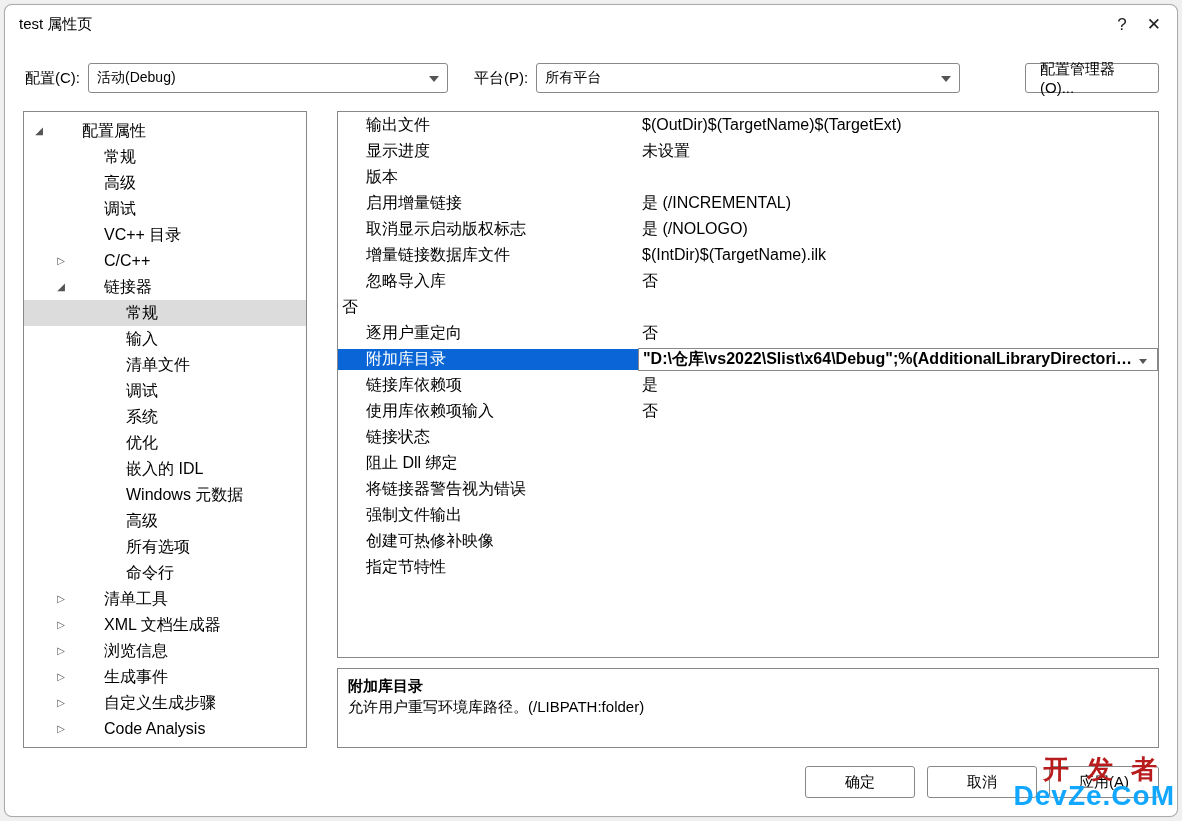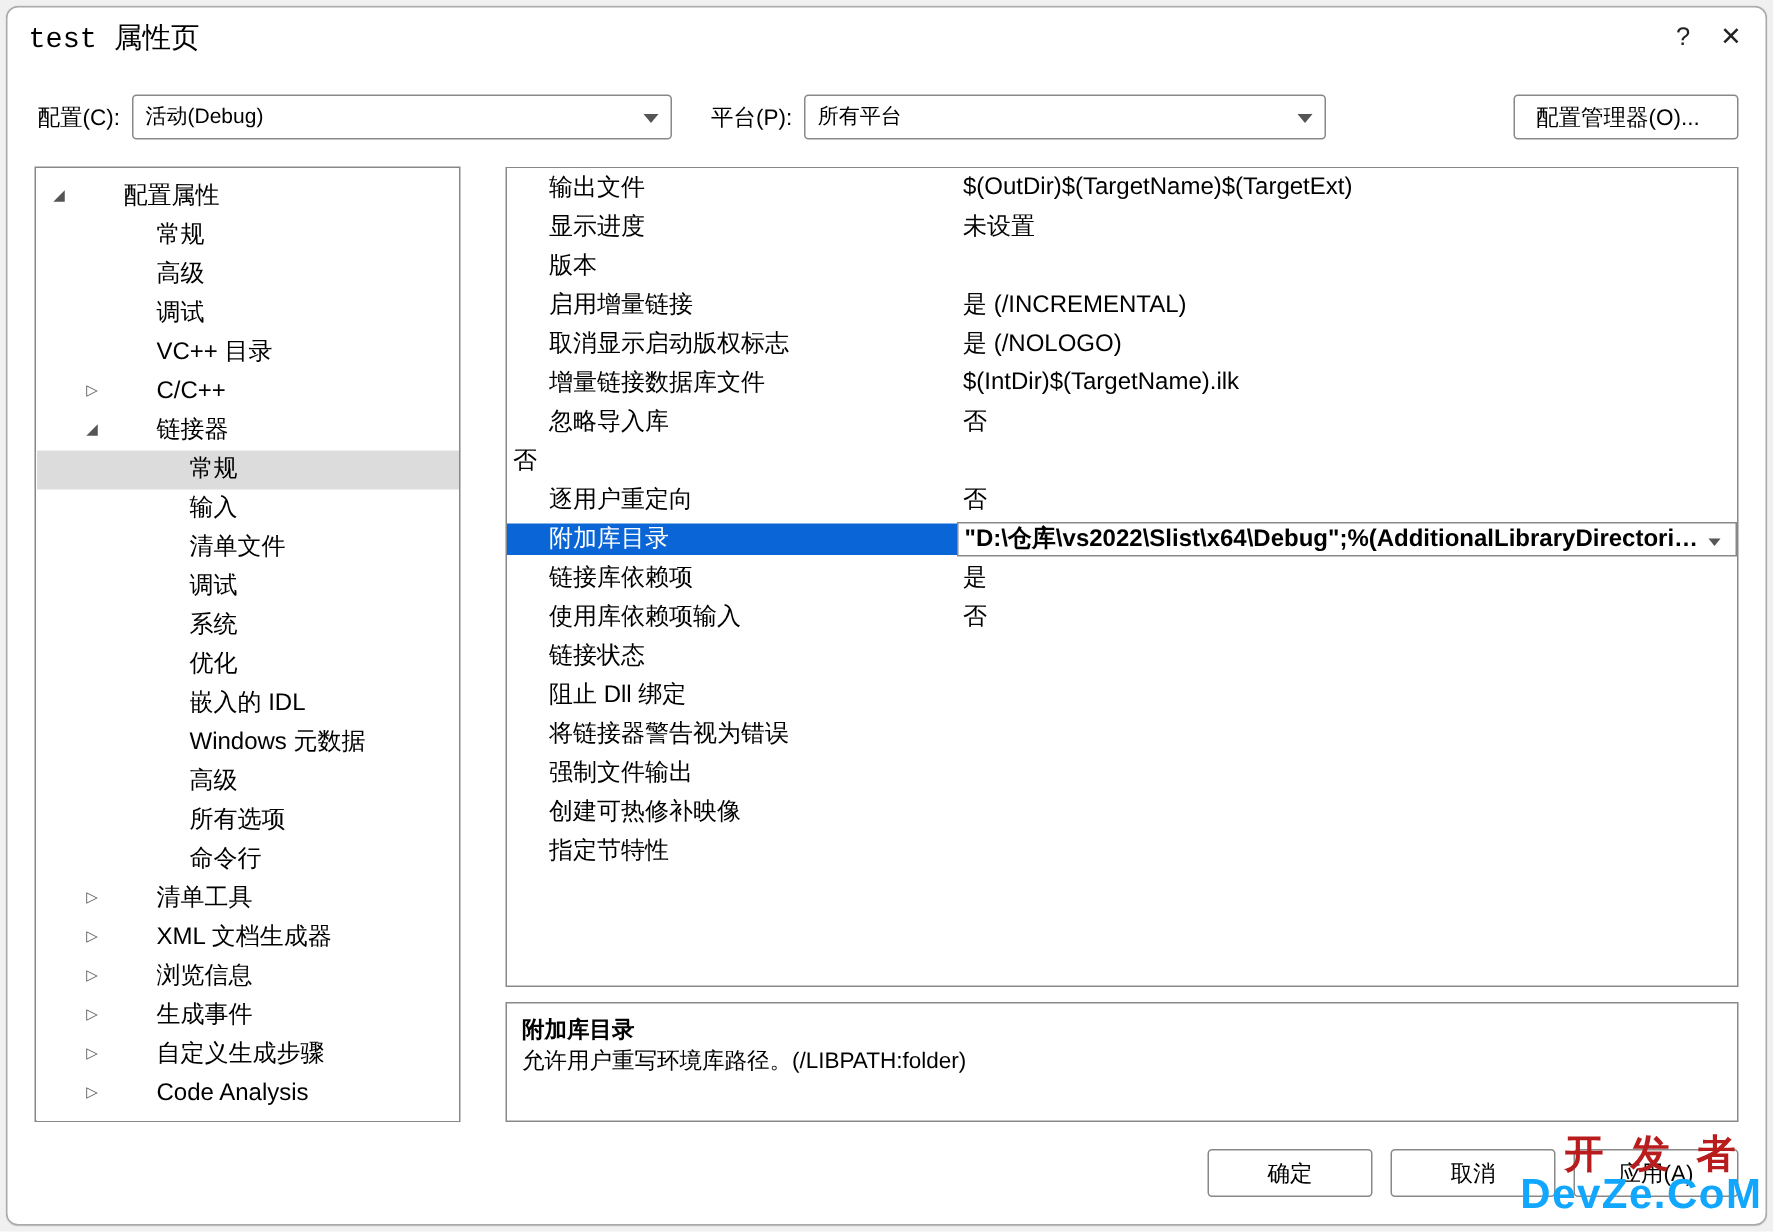--- a/index.html
+++ b/index.html
@@ -23,21 +23,21 @@
       flex-direction: column;
       box-shadow: 0 0 1px rgba(0,0,0,0.2);
     }
     .titlebar {
       height: 40px;
       display: flex;
       align-items: center;
       padding: 0 10px 0 14px;
       border-bottom: 1px solid transparent;
     }
-    .titlebar-title { flex: 1; font-size: 19px; font-family: Liberation Mono, monospace; }
+    .titlebar-title { flex: 1; font-size: 15px; }
     .titlebar-icons { display:flex; gap:20px; align-items:center; font-size:17px; padding-right:6px;}
     .titlebar-icons span { cursor:default; color:#222; }
     .config-row {
       display: flex;
       align-items: center;
       padding: 18px 18px 12px 20px;
       gap: 8px;
     }
     .config-label { font-size:15px; }
     .combo {
@@ -49,27 +49,27 @@
       padding: 0 8px;
       background:#fff;
       position:relative;
     }
     .combo::after {
       content:""; position:absolute; right:8px; top:12px;
       border-left:5px solid transparent; border-right:5px solid transparent;
       border-top:6px solid #555;
     }
     .combo-config { width: 360px; margin-right:18px;}
-    .combo-platform { width: 348px; margin-right:18px;}
+    .combo-platform { width: 424px; margin-right:18px;}
     .btn {
       border:1px solid #888; border-radius:3px; background:#fff;
       height:30px; padding:0 14px; display:flex; align-items:center; font-size:15px;
       cursor:default;
     }
-    .btn-cfgmgr { width: 150px; }
+    .btn-cfgmgr { width: 134px; justify-content:center;}
     .main-area {
       flex:1; display:flex; padding: 6px 18px 8px 18px; gap:14px; min-height:0;
     }
     .tree-panel {
       width: 284px; border:1px solid #888; background:#fff;
       padding: 6px 0; overflow:auto; font-size:16px; line-height:26px;
     }
     .tree-row { display:flex; align-items:center; padding: 0 6px; white-space:nowrap;}
     .tree-caret { width:14px; display:inline-block; text-align:center; color:#555; font-size:10px;}
     .tree-label { padding-left:4px;margin-left:32px; }

